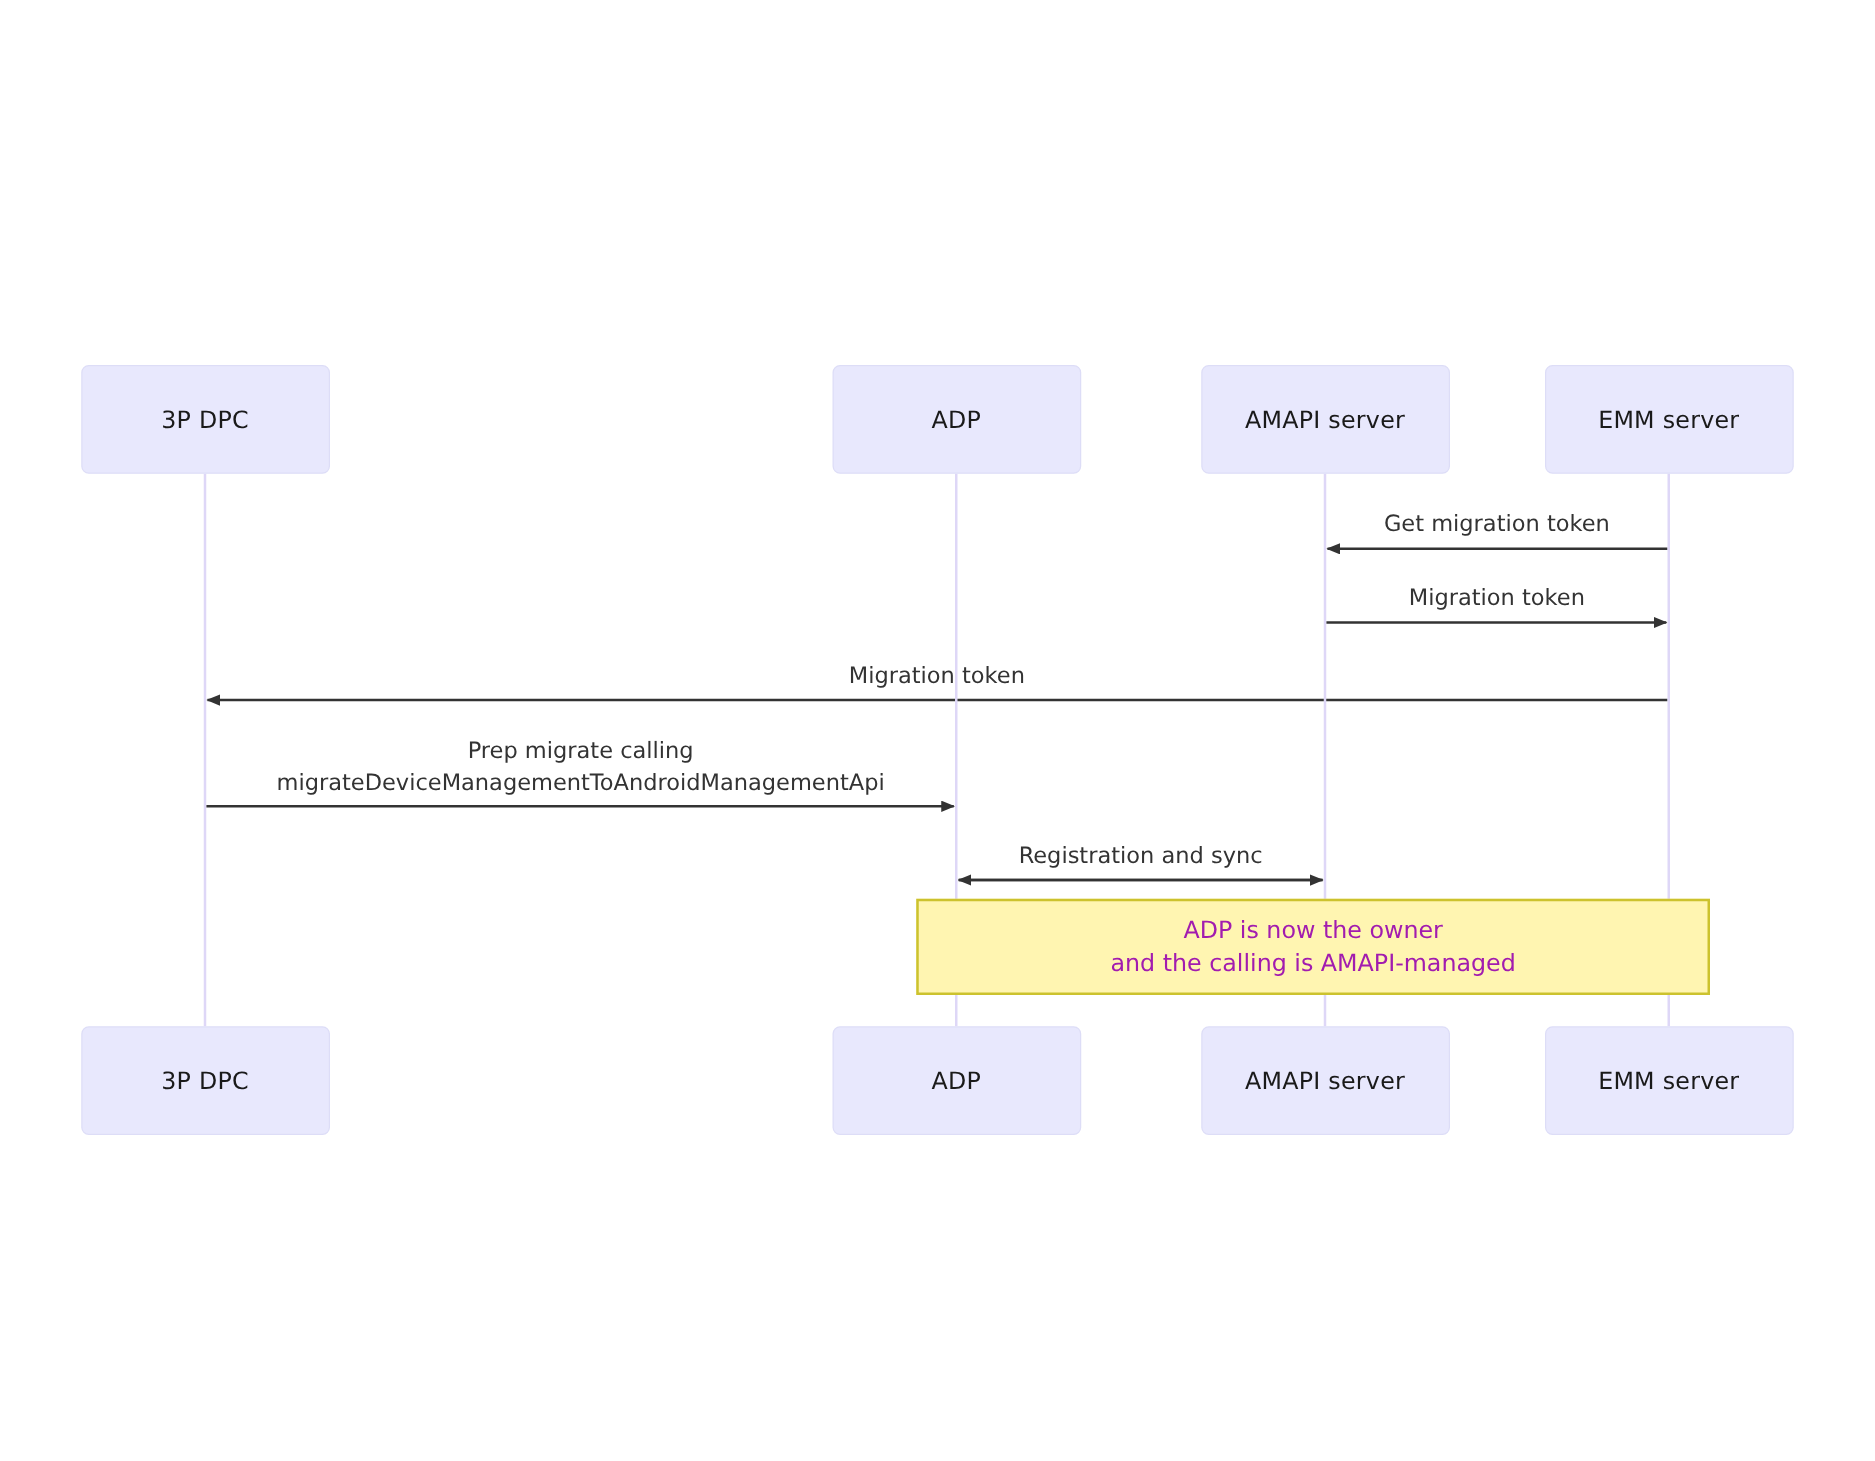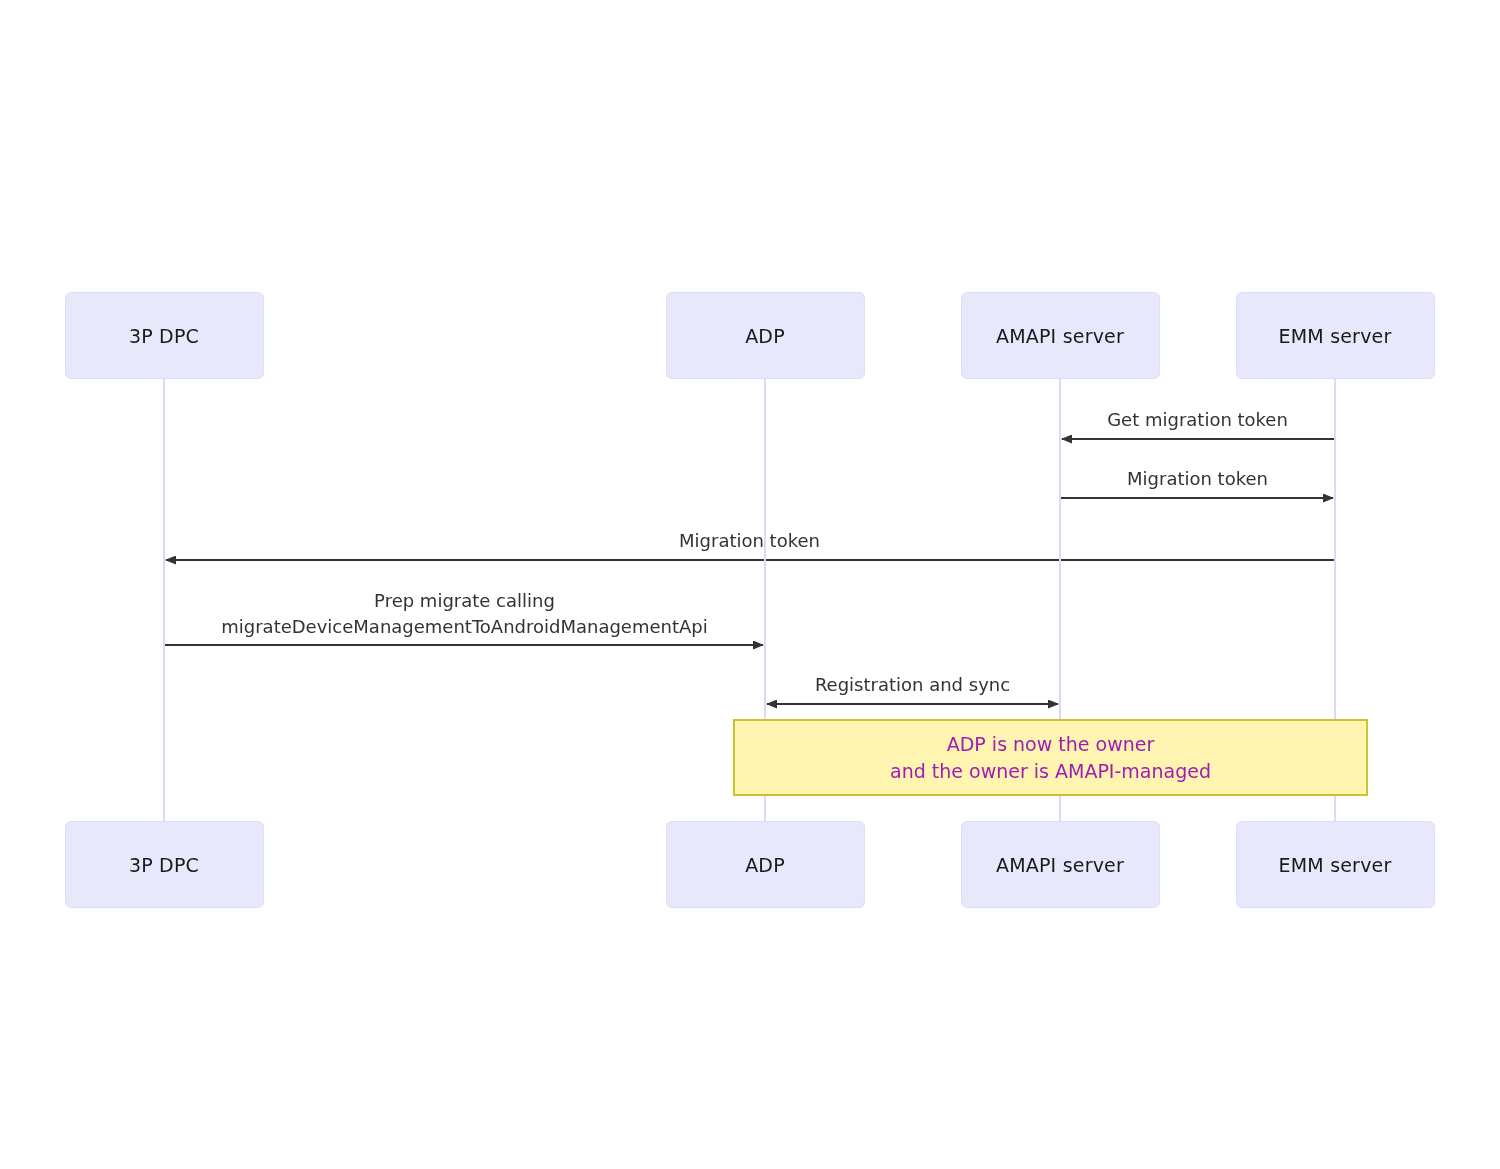--- a/index.html
+++ b/index.html
@@ -141,16 +141,16 @@
         <div>Prep migrate calling</div>
         <div>migrateDeviceManagementToAndroidManagementApi</div>
       </div>
       <div class="msg-label" style="left: 0px; width: 1500px; top: 656px; text-align: center; transform: translateX(162.5px);">
         <div>Registration and sync</div>
       </div>
     </div>
   <div id="notes">
       <div class="note-box" style="left: 733px; top: 703px; width: 635px; height: 77px;">
         <span>ADP is now the owner</span>
-        <span>and the owner is AMAPI-managed</span>
+        <span>and the calling is AMAPI-managed</span>
       </div>
     </div>
 </div>
 
 </body></html>

